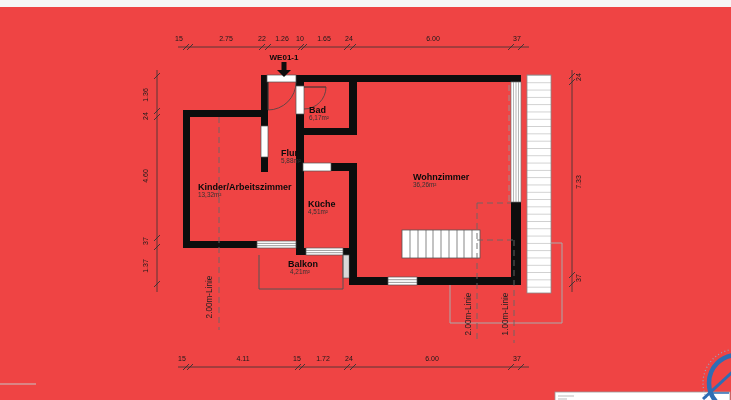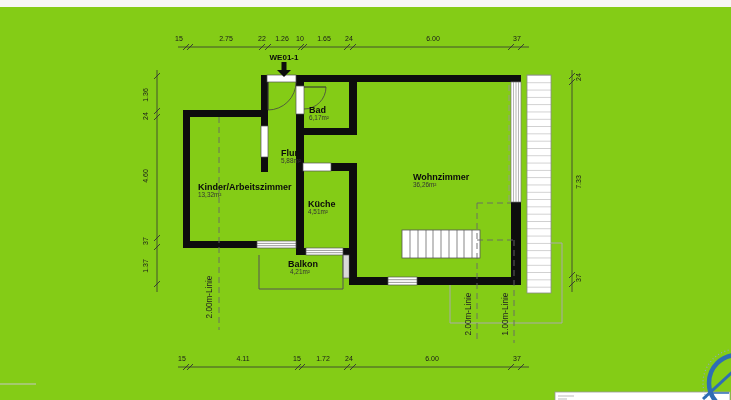--- a/index.html
+++ b/index.html
@@ -1,16 +1,16 @@
 <!DOCTYPE html>
 <html><head>
 <meta charset="utf-8">
 <style>
   html,body{margin:0;padding:0;background:#fff;}
-  .stage{position:relative;width:731px;height:400px;background:#84cc16;overflow:hidden;
+  .stage{position:relative;width:731px;height:400px;background:#ef4444;overflow:hidden;
          font-family:"Liberation Sans", sans-serif;}
   svg text{font-family:"Liberation Sans", sans-serif;fill:#111;}
   .dim{font-size:7px;fill:#1a1a1a;}
   .room-name{font-size:9px;font-weight:700;fill:#0b0b0b;}
   .room-area{font-size:6.4px;fill:#333;}
   .guide-label{font-size:8.2px;fill:#222;}
   .unit-label{font-size:8px;font-weight:700;fill:#0b0b0b;}
 </style>
 </head>
 <body>

